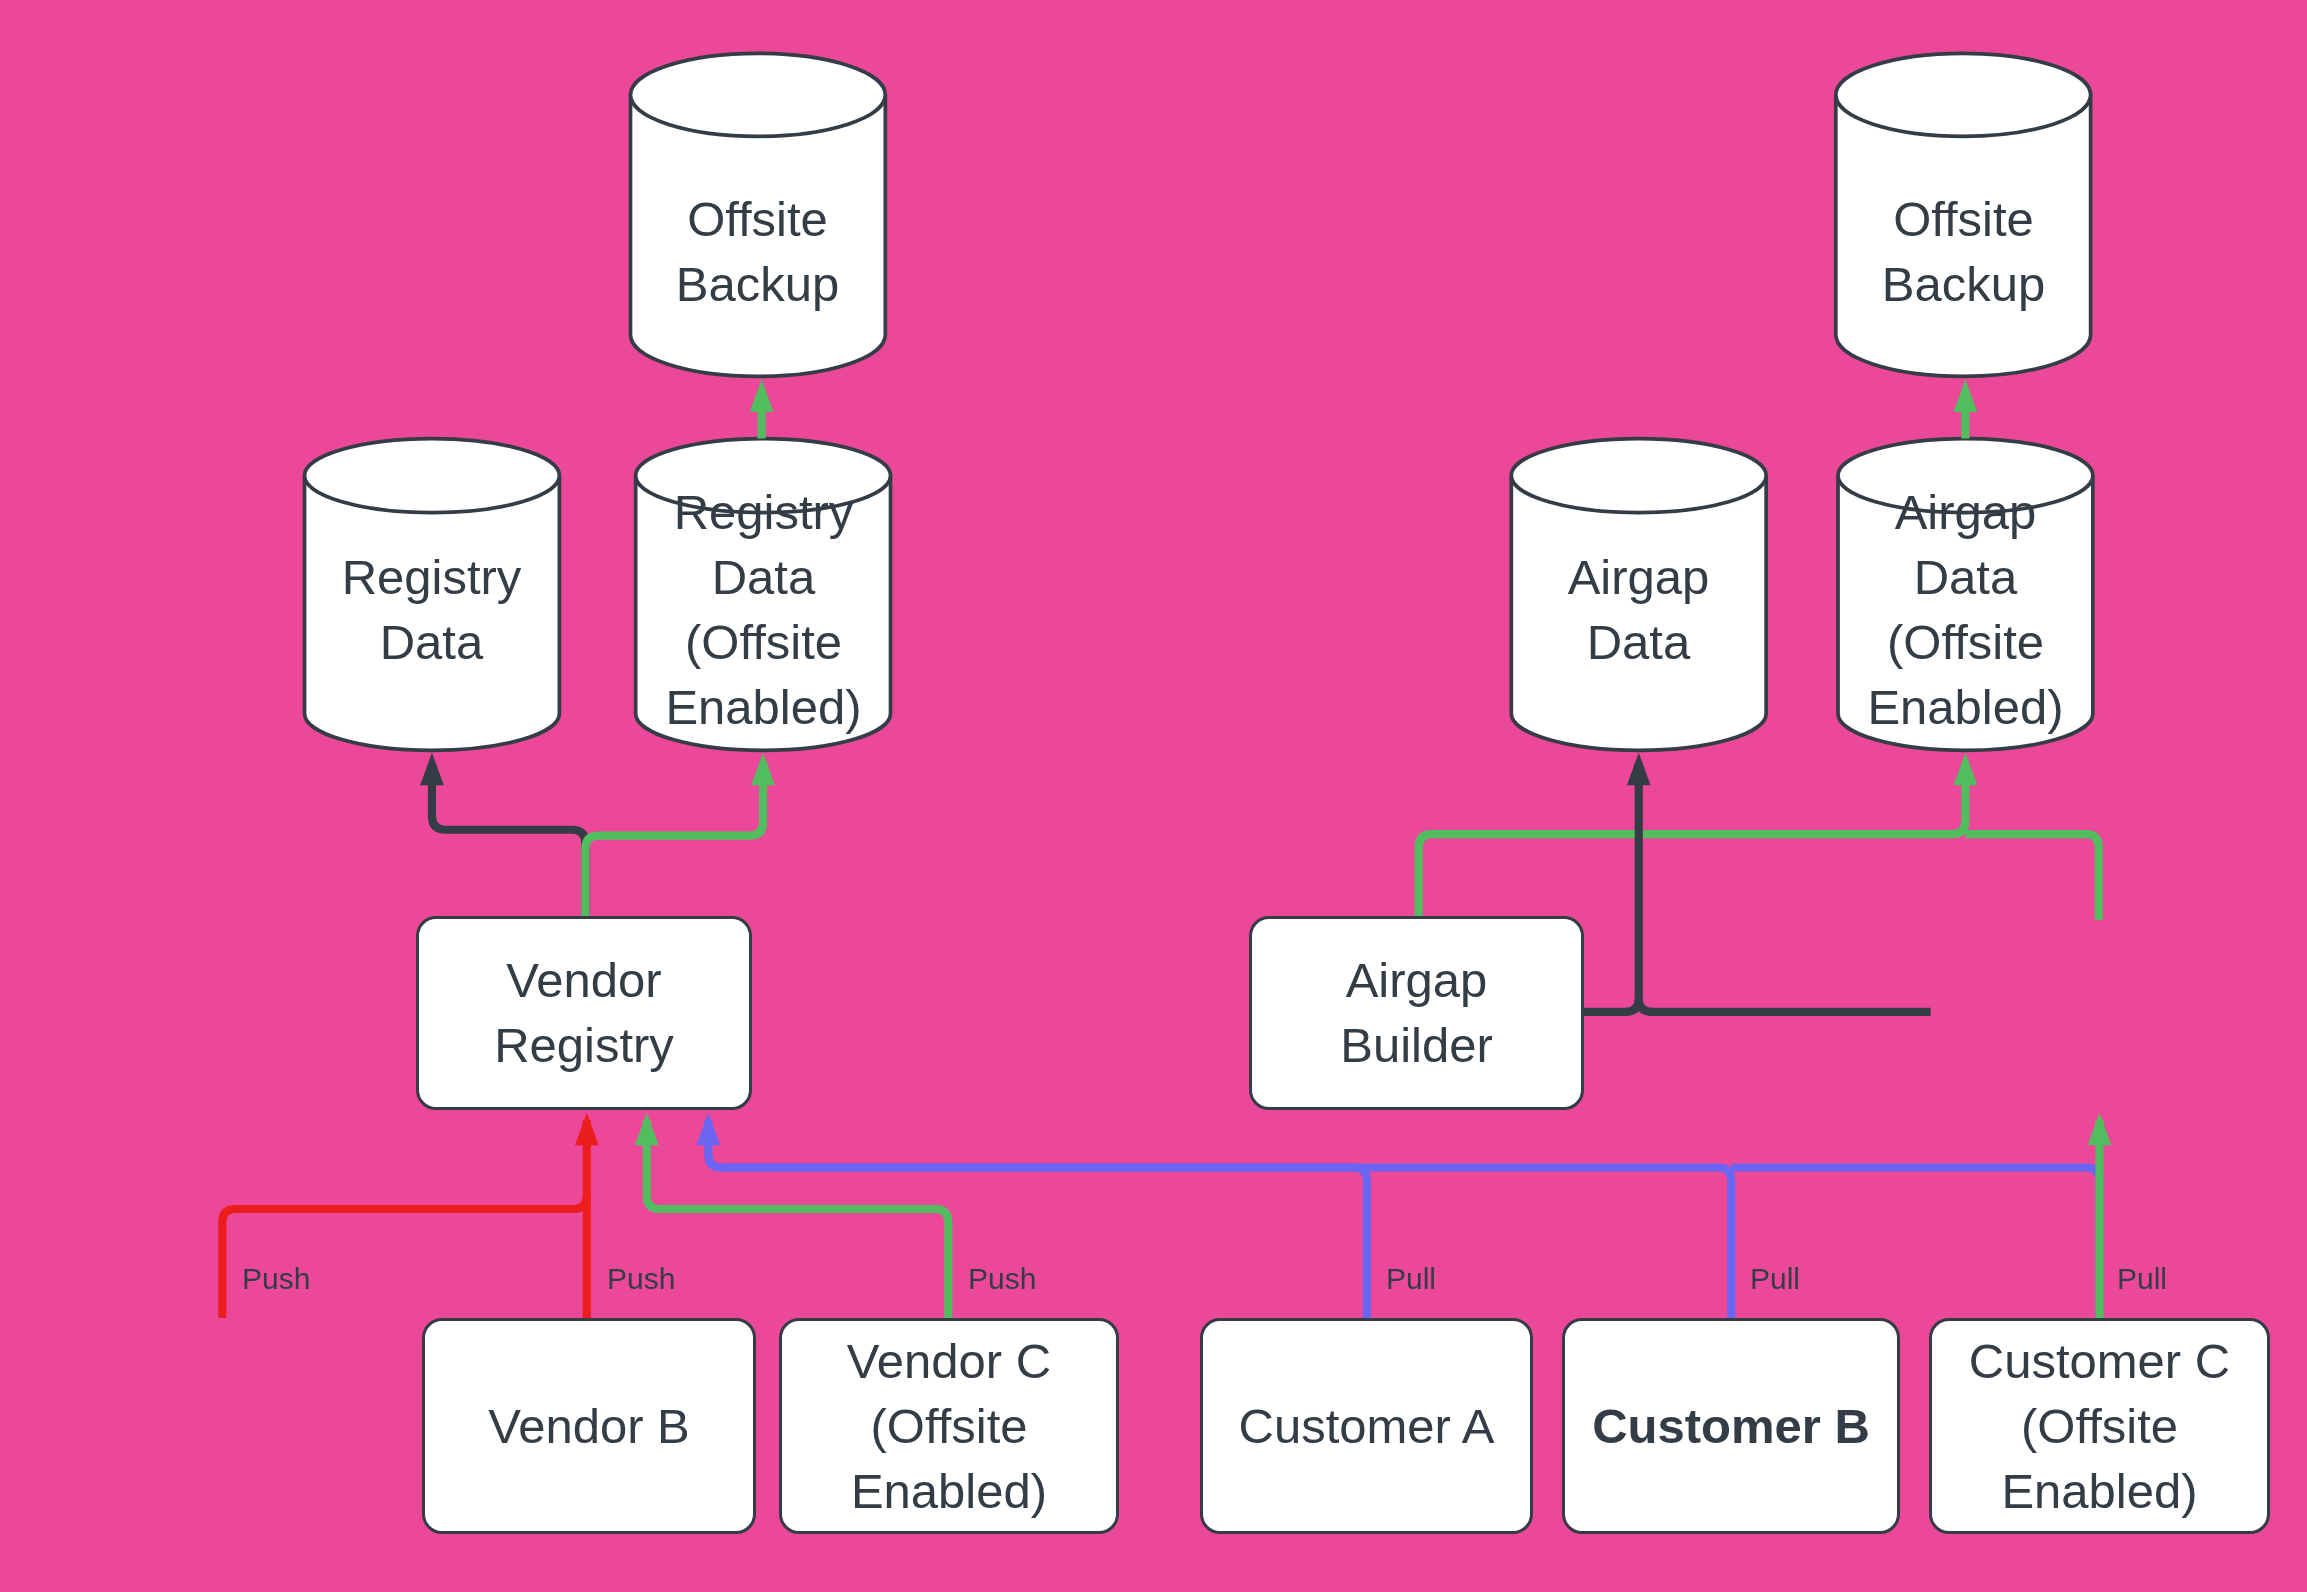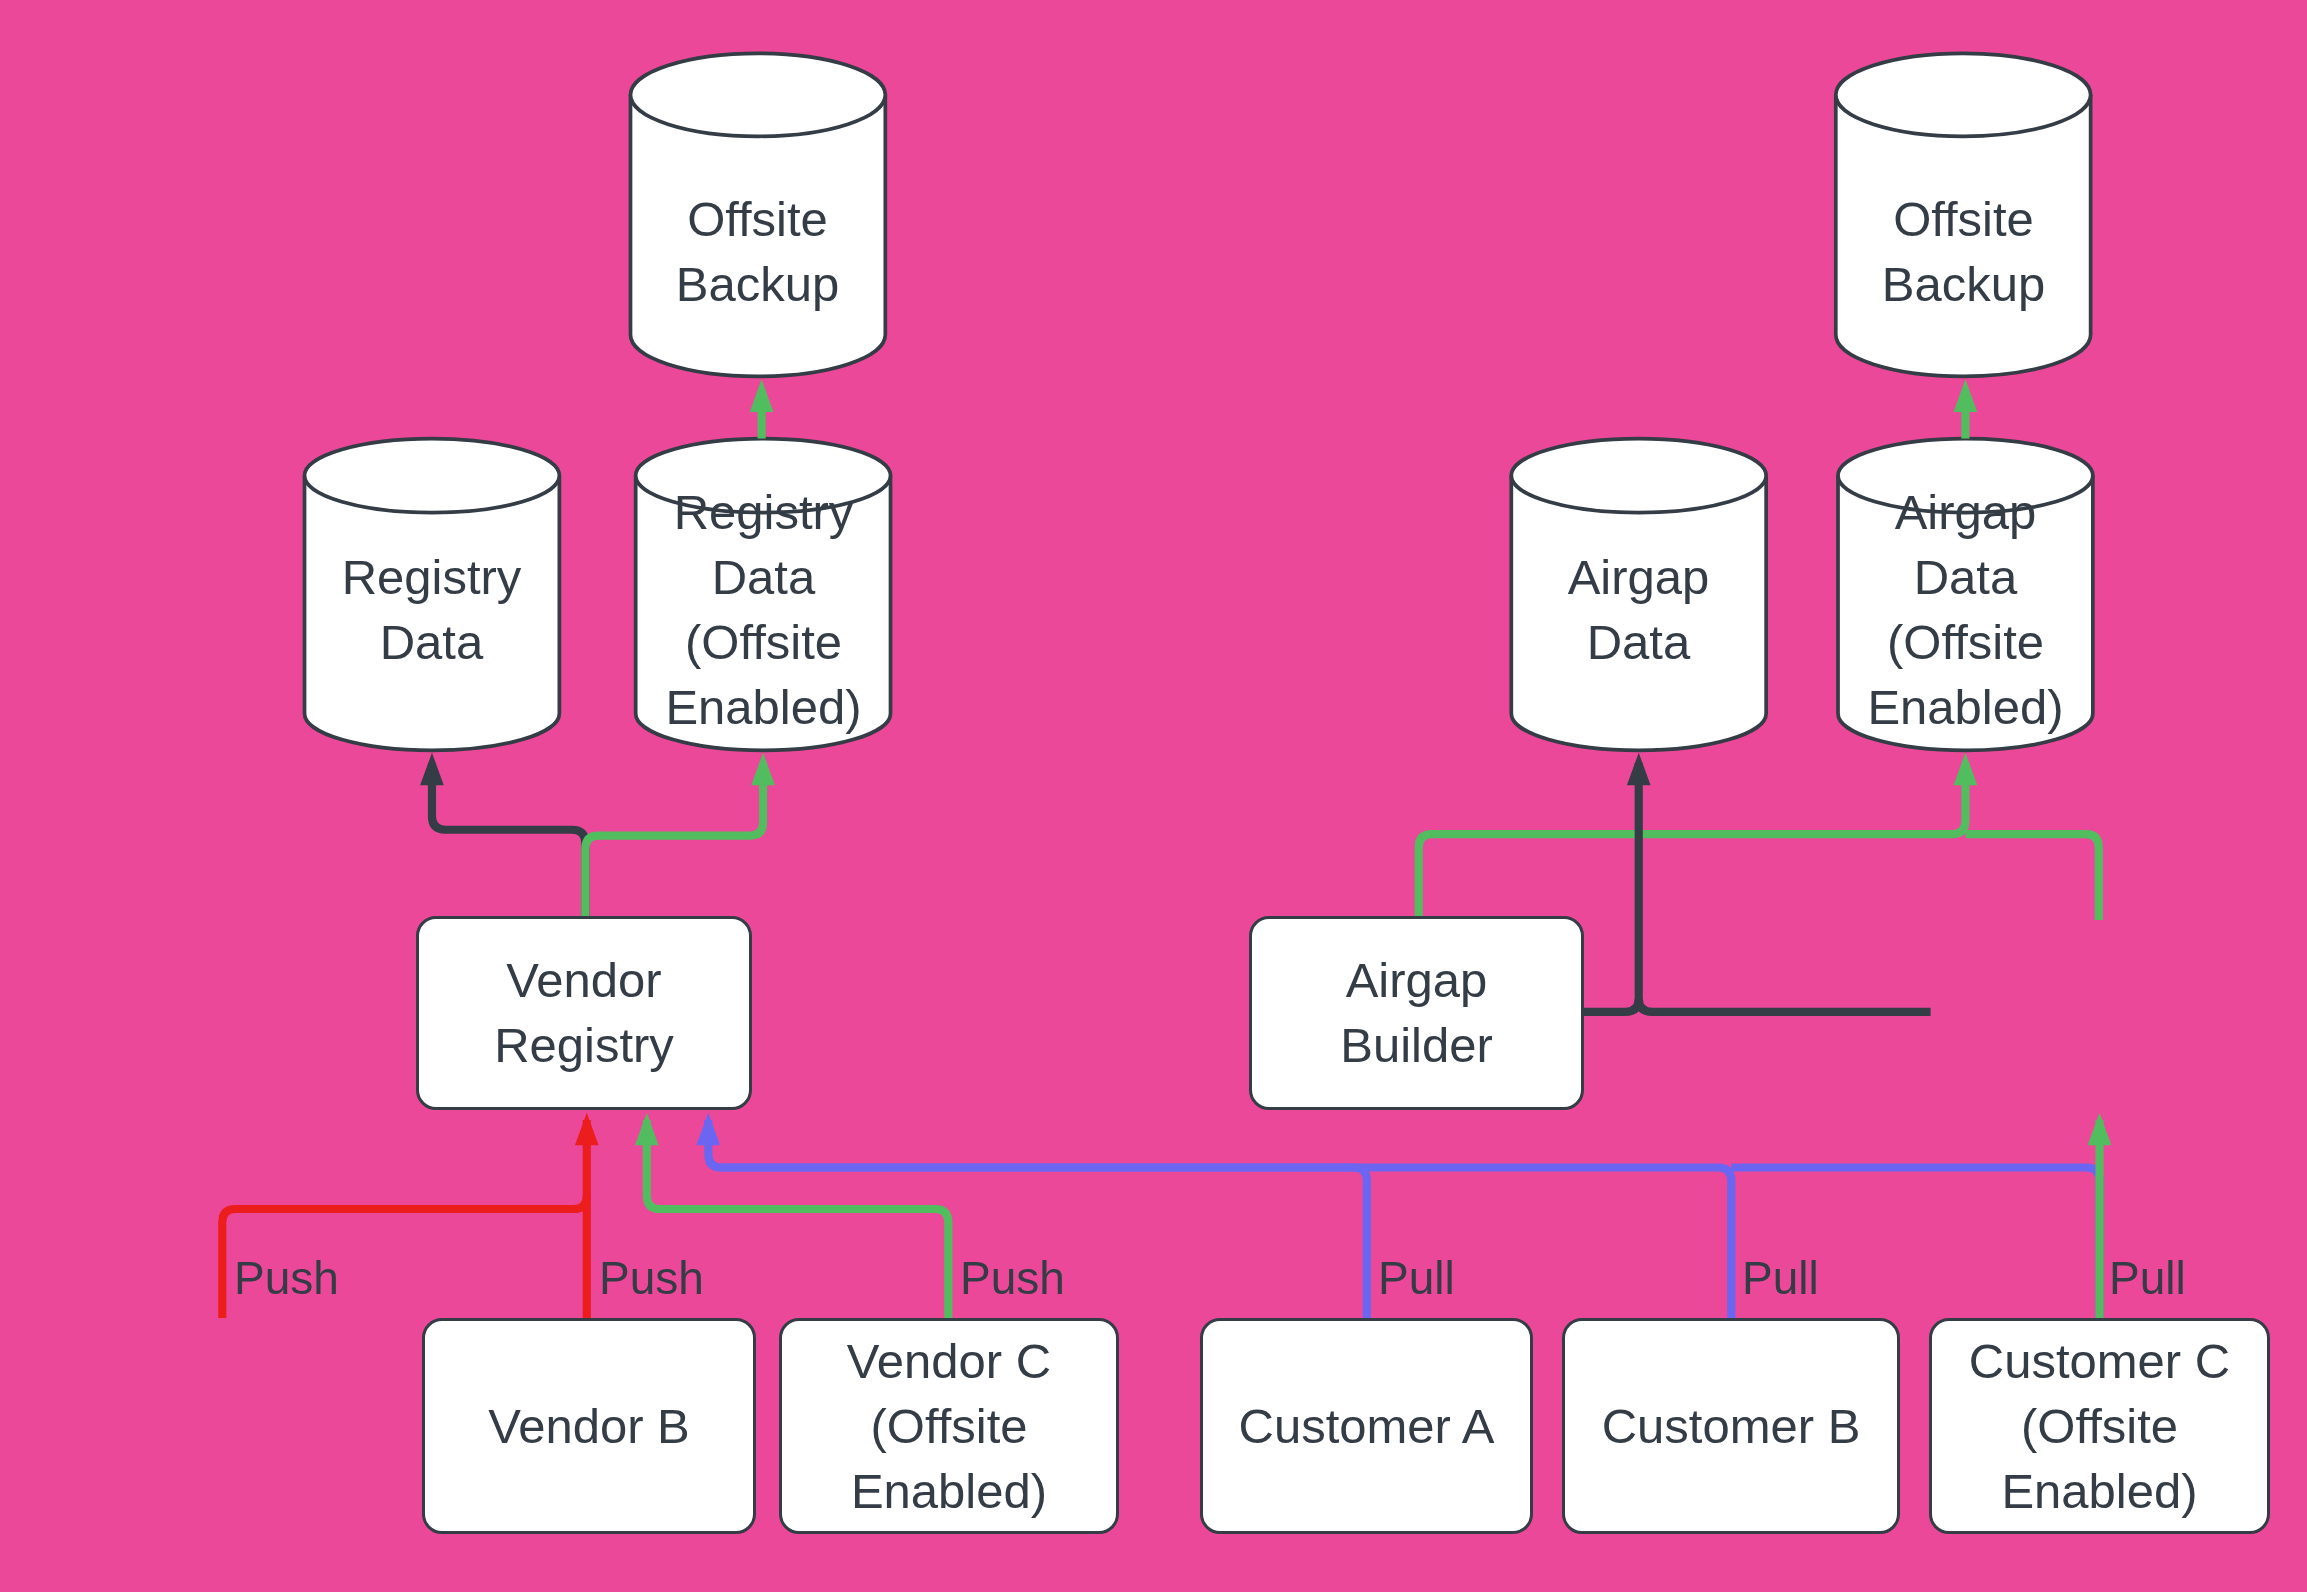--- a/index.html
+++ b/index.html
@@ -25,22 +25,23 @@
   }
   .cyl-label{
     position:absolute;
     display:flex;align-items:center;justify-content:center;
     text-align:center;
     white-space:pre-line;
     font-size:49px;line-height:65px;
   }
   .edge-label{
     position:absolute;
-    font-size:46px;line-height:55px;
+    font-size:30px;line-height:55px;
     white-space:pre;
+    margin-left:8px;
   }
 </style>
 </head>
 <body>
 
 <div id="canvas">
 
   <svg id="edge-layer" width="2307" height="1592" viewBox="0 0 3114 2149">
 
     <g>
@@ -120,21 +121,21 @@
   <div class="node-box" style="left:416px;top:916px;width:336px;height:194px;">Vendor
 Registry</div>
   <div class="node-box" style="left:1249px;top:916px;width:335px;height:194px;">Airgap
 Builder</div>
 
   <div class="node-box" style="left:422px;top:1318px;width:334px;height:216px;">Vendor B</div>
   <div class="node-box" style="left:779px;top:1318px;width:340px;height:216px;">Vendor C
 (Offsite
 Enabled)</div>
   <div class="node-box" style="left:1200px;top:1318px;width:333px;height:216px;">Customer A</div>
-  <div class="node-box" style="left:1562px;top:1318px;width:338px;height:216px;">Customer B</div>
+  <div class="node-box" style="left:1562px;top:1318px;width:338px;height:216px;font-weight:bold;">Customer B</div>
   <div class="node-box" style="left:1929px;top:1318px;width:341px;height:216px;">Customer C
 (Offsite
 Enabled)</div>
 
   <div class="edge-label" style="left:234px;top:1251px;">Push</div>
   <div class="edge-label" style="left:599px;top:1251px;">Push</div>
   <div class="edge-label" style="left:960px;top:1251px;">Push</div>
   <div class="edge-label" style="left:1378px;top:1251px;">Pull</div>
   <div class="edge-label" style="left:1742px;top:1251px;">Pull</div>
   <div class="edge-label" style="left:2109px;top:1251px;">Pull</div>

